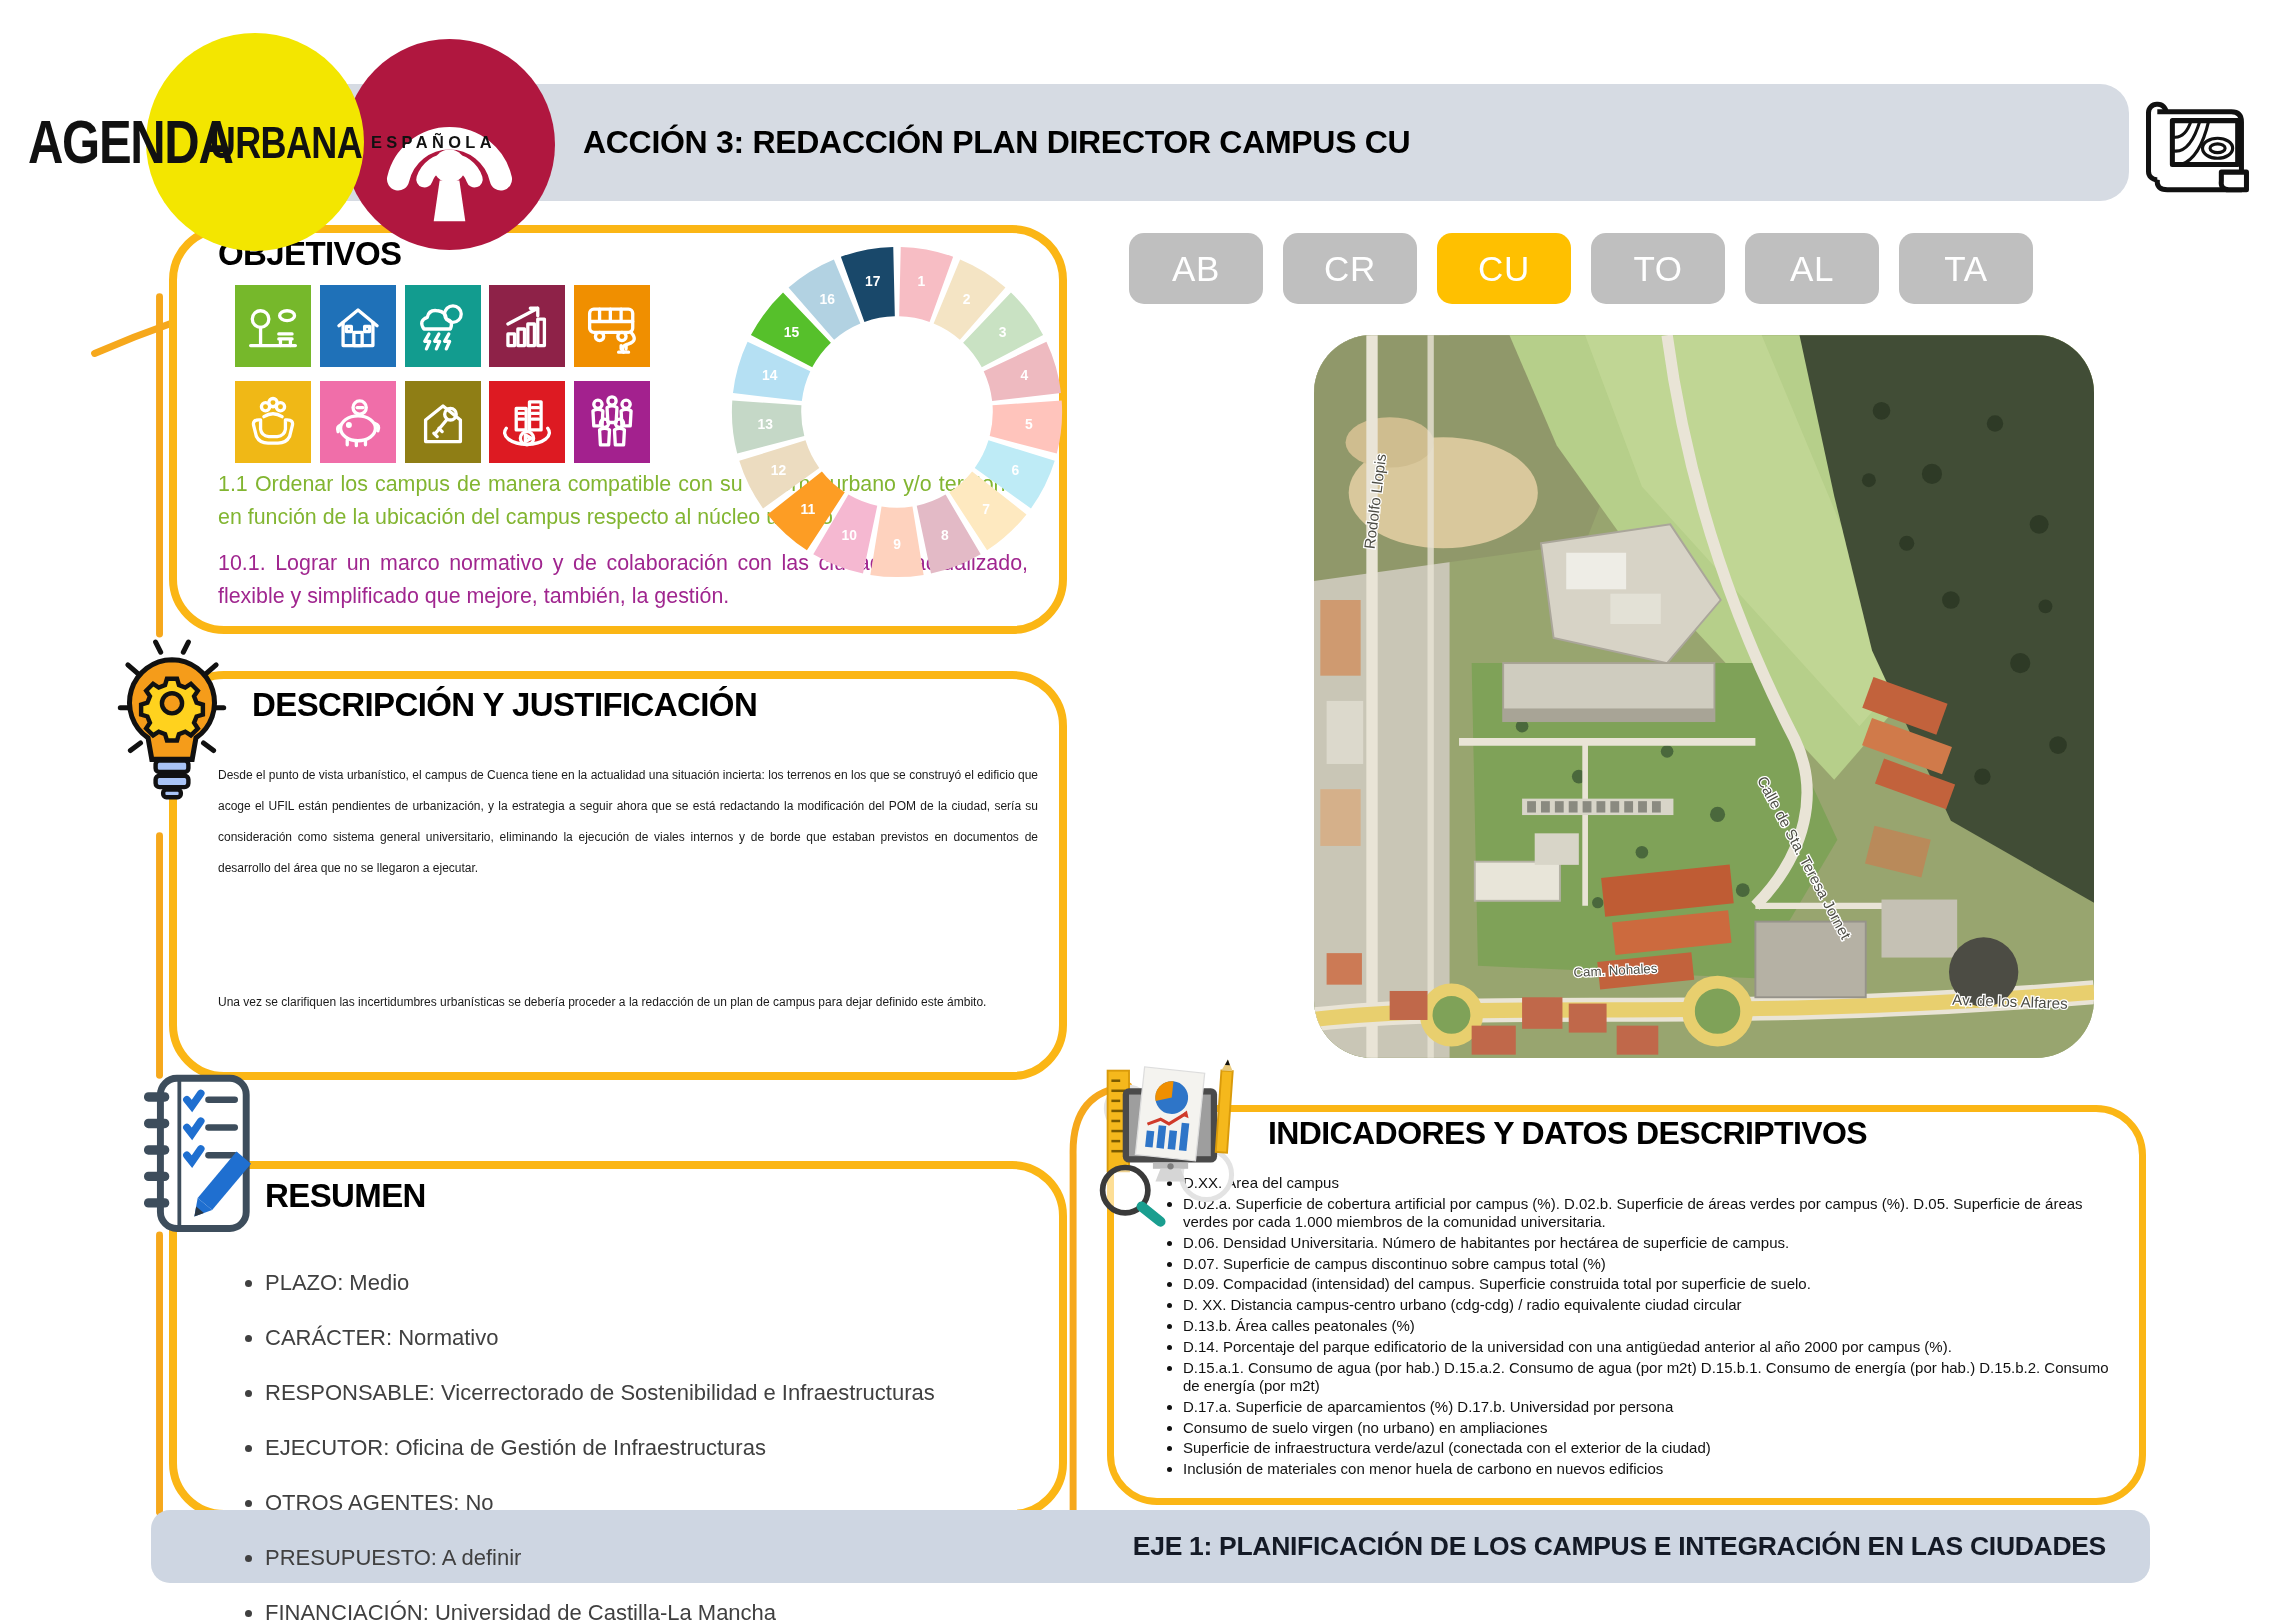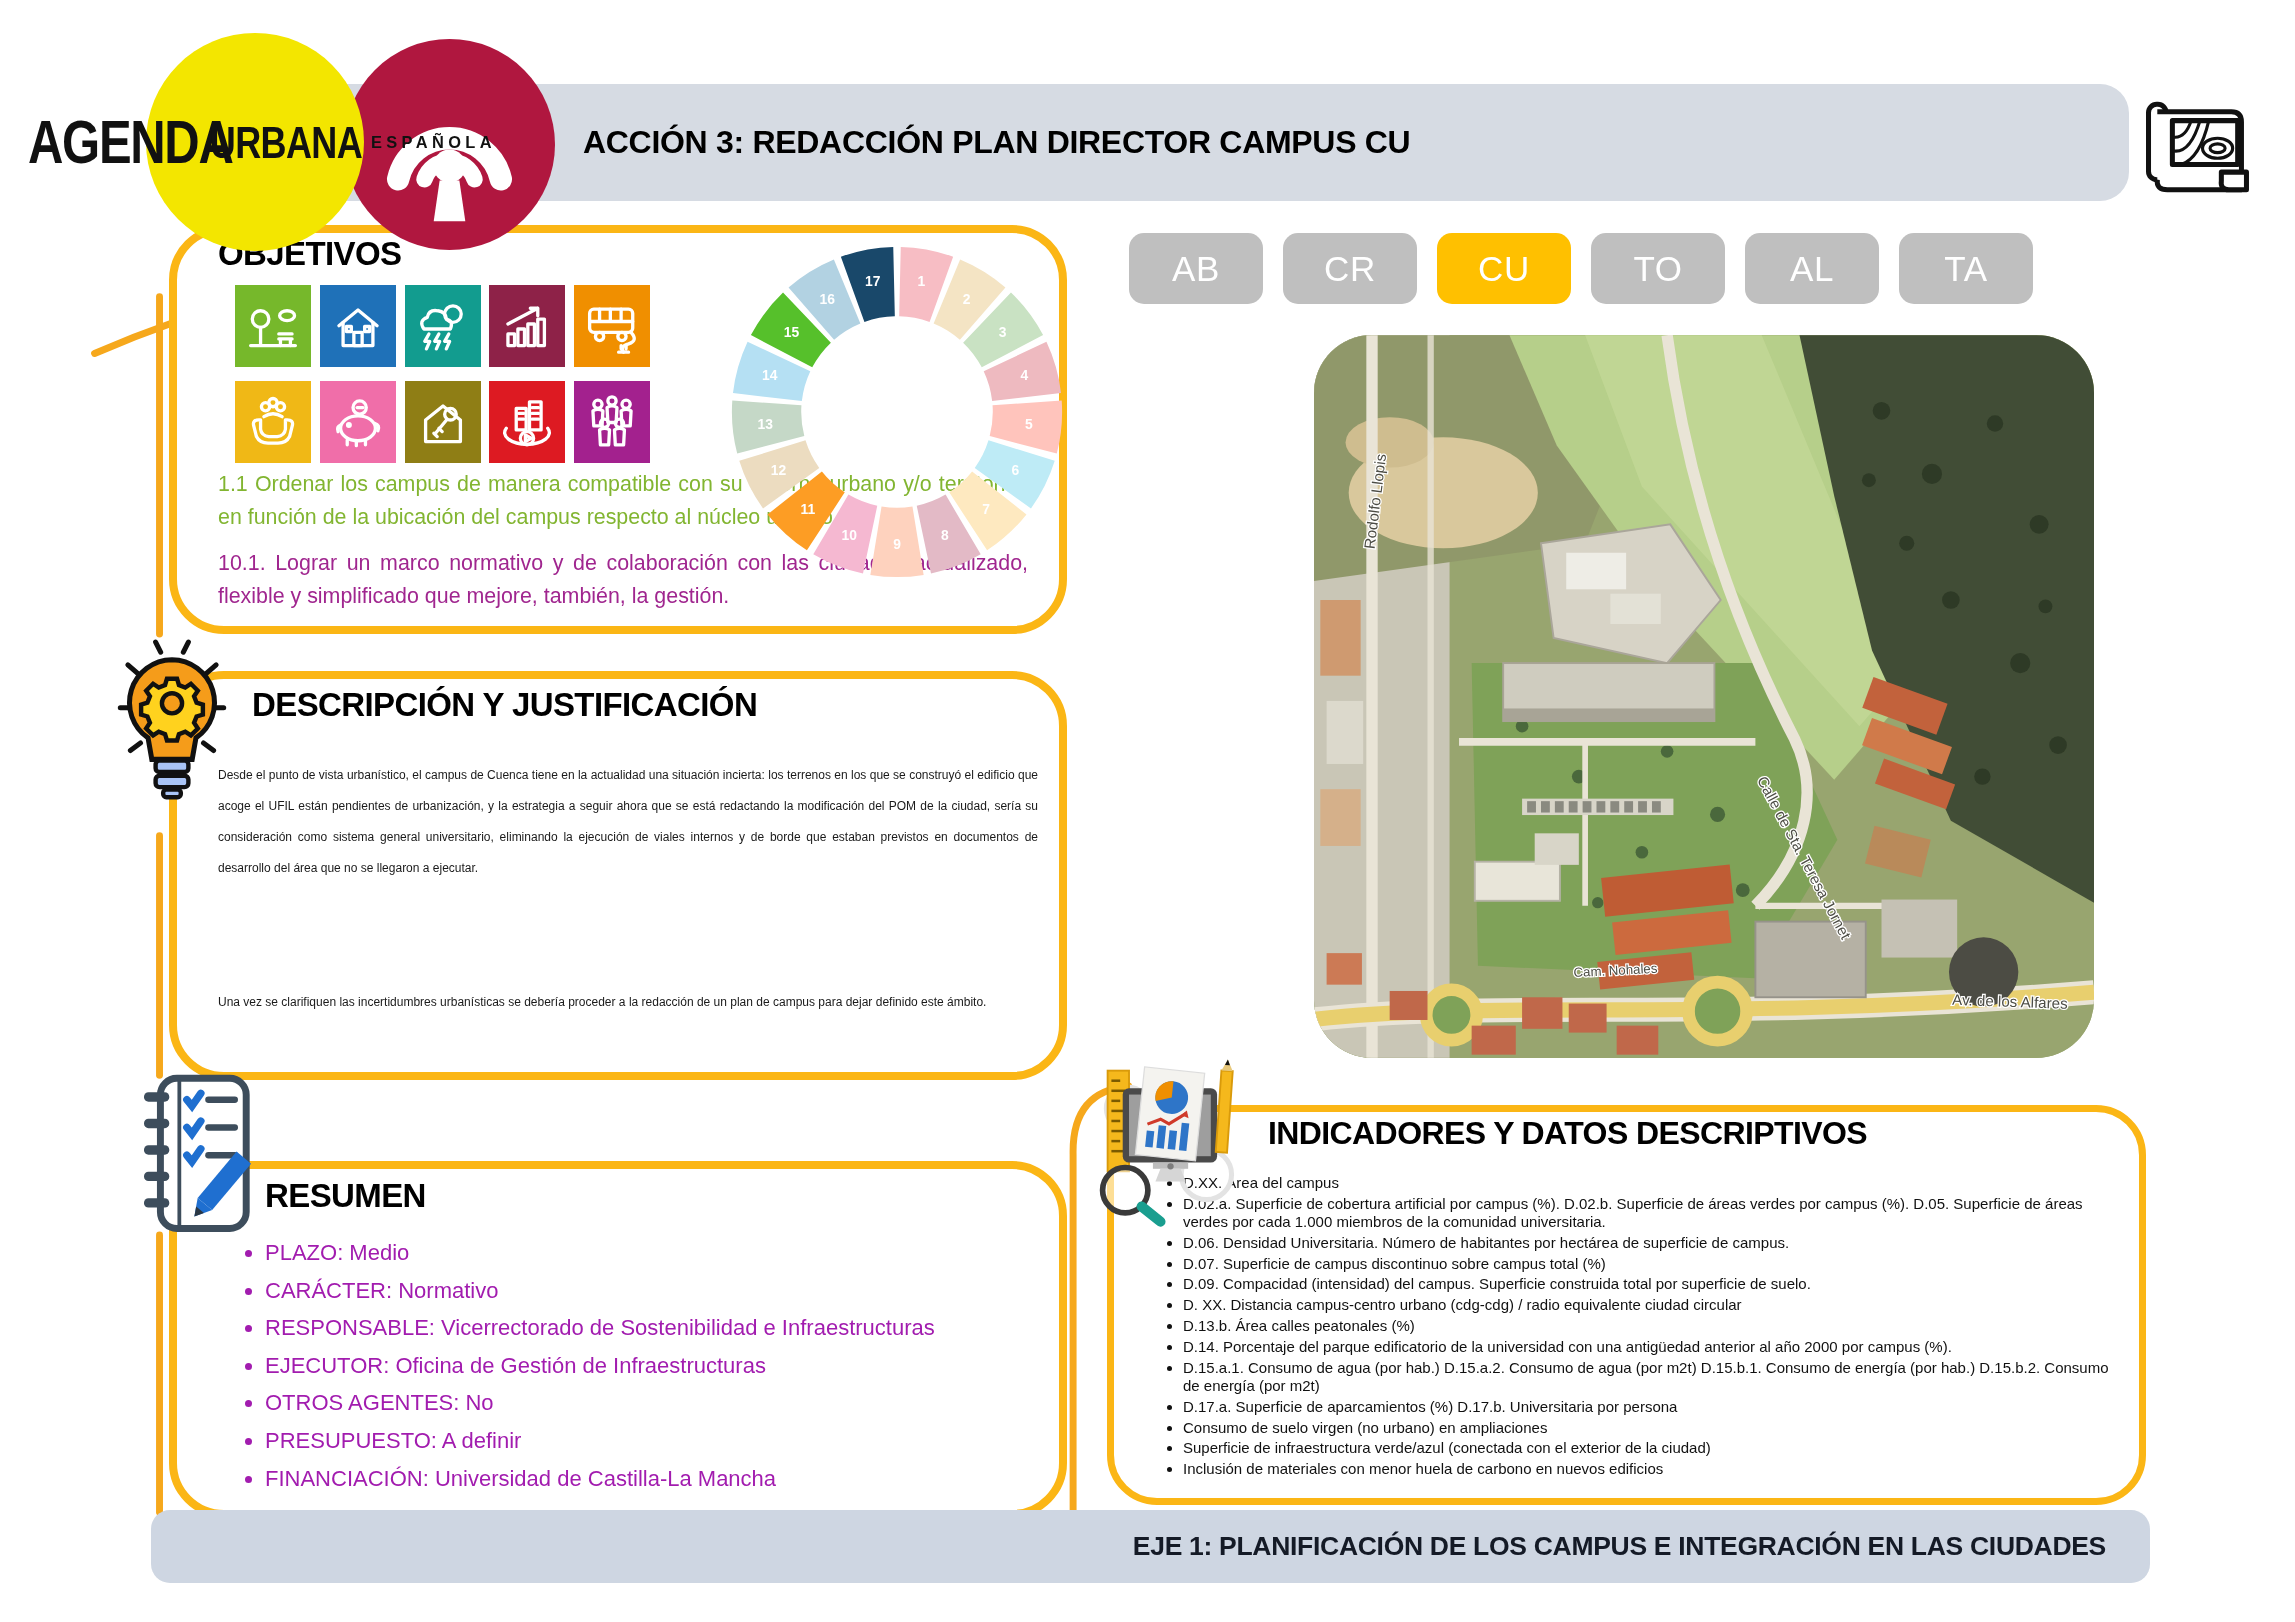--- a/index.html
+++ b/index.html
@@ -30,21 +30,21 @@
   
   .obj-grid{left:235px;top:285px;width:435px;display:flex;flex-wrap:wrap;gap:14px 8.8px;z-index:3;}
   .tile{width:76px;height:82px;display:flex;align-items:center;justify-content:center;}
   .goal{left:218px;width:810px;font-size:21.4px;line-height:33px;text-align:justify;z-index:3;}
   .goal-1{top:468px;color:#82B531;}
   .goal-2{top:547px;color:#A0268F;}
   
   .body-text{font-size:12px;line-height:31px;text-align:justify;color:#1a1a1a;}
   
   .resumen-list{left:227px;top:1240px;width:788px;margin:0;padding-left:38px;z-index:3;}
-  .resumen-list li{font-size:22px;line-height:25px;margin-bottom:12.6px;color:#a21caf;}
+  .resumen-list li{font-size:22px;line-height:25px;margin-bottom:12.6px;color:#404040;margin-top:30px;}
   
   .indic-list{left:1154px;top:1174px;width:964px;margin:0;padding-left:29px;z-index:3;}
   .indic-list li{font-size:15px;line-height:18.3px;margin-bottom:2.5px;color:#111;}
   
   .map{left:1314px;top:335px;width:780px;height:723px;border-radius:58px;overflow:hidden;z-index:2;background:#98a56f;}
   
   .footer-bar{left:151px;top:1510px;width:1999px;height:73px;background:#CED6E2;border-radius:19px;z-index:2;
               display:flex;align-items:center;justify-content:flex-end;padding-right:44px;
               font-size:26.5px;font-weight:bold;color:#141a26;letter-spacing:-0.3px;}
   .decor{left:0;top:0;z-index:1;pointer-events:none;}
@@ -447,21 +447,21 @@
 <ul class="abs indic-list" id="indic-list">
     <li>D.XX. Área del campus</li>
     <li>D.02.a. Superficie de cobertura artificial por campus (%). D.02.b. Superficie de áreas verdes por campus (%). D.05. Superficie de áreas verdes por cada 1.000 miembros de la comunidad universitaria.</li>
     <li>D.06. Densidad Universitaria. Número de habitantes por hectárea de superficie de campus.</li>
     <li>D.07. Superficie de campus discontinuo sobre campus total (%)</li>
     <li>D.09. Compacidad (intensidad) del campus. Superficie construida total por superficie de suelo.</li>
     <li>D. XX. Distancia campus-centro urbano (cdg-cdg) / radio equivalente ciudad circular</li>
     <li>D.13.b. Área calles peatonales (%)</li>
     <li>D.14. Porcentaje del parque edificatorio de la universidad con una antigüedad anterior al año 2000 por campus (%).</li>
     <li>D.15.a.1. Consumo de agua (por hab.) D.15.a.2. Consumo de agua (por m2t) D.15.b.1. Consumo de energía (por hab.) D.15.b.2. Consumo de energía (por m2t)</li>
-    <li>D.17.a. Superficie de aparcamientos (%) D.17.b. Universitaria por persona</li>
+    <li>D.17.a. Superficie de aparcamientos (%) D.17.b. Universidad por persona</li>
     <li>Consumo de suelo virgen (no urbano) en ampliaciones</li>
     <li>Superficie de infraestructura verde/azul (conectada con el exterior de la ciudad)</li>
     <li>Inclusión de materiales con menor huela de carbono en nuevos edificios</li>
   </ul>
 
 <svg class="abs icon-badge" style="left:1090px;top:1058px" width="151" height="170" viewBox="0 0 240 270">
   <g fill="none" stroke="#e3e3e3" stroke-width="8">
     <circle cx="60" cy="80" r="34"></circle>
       <circle cx="185" cy="185" r="40"></circle>
   </g>

